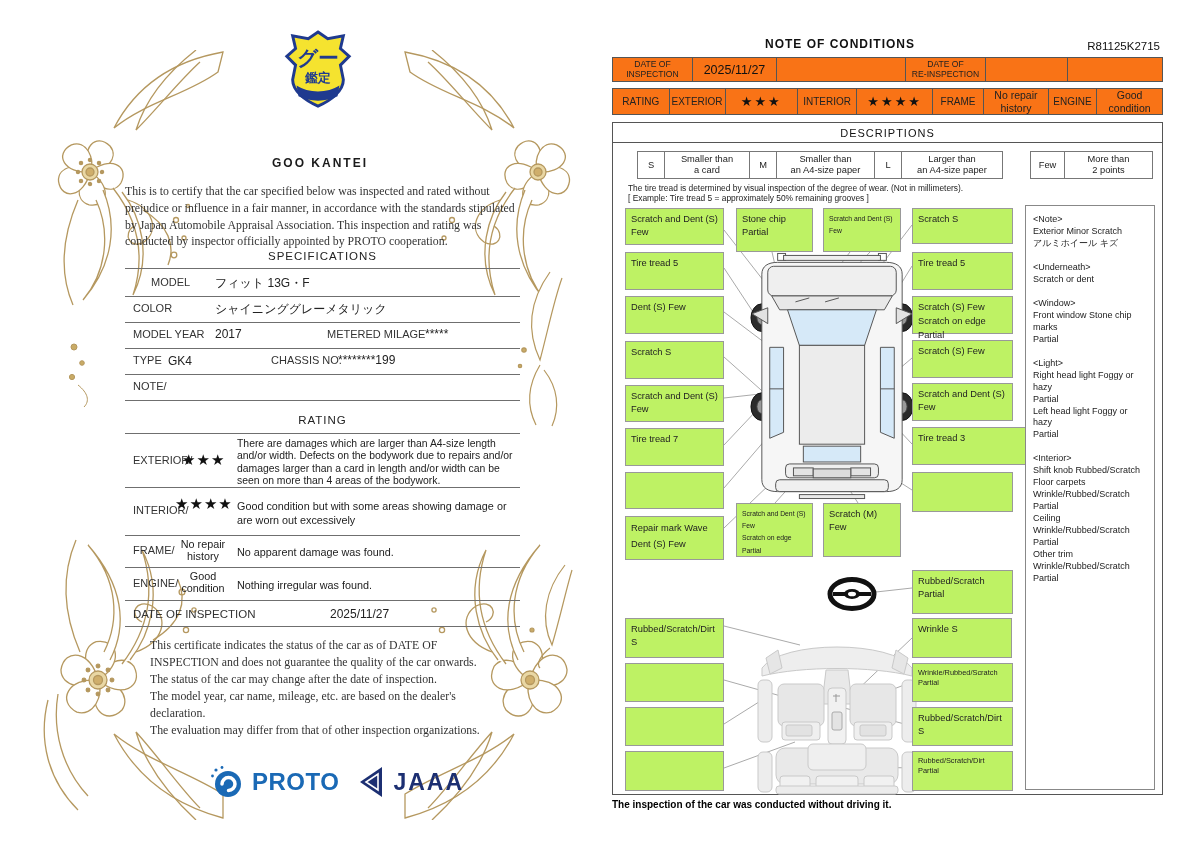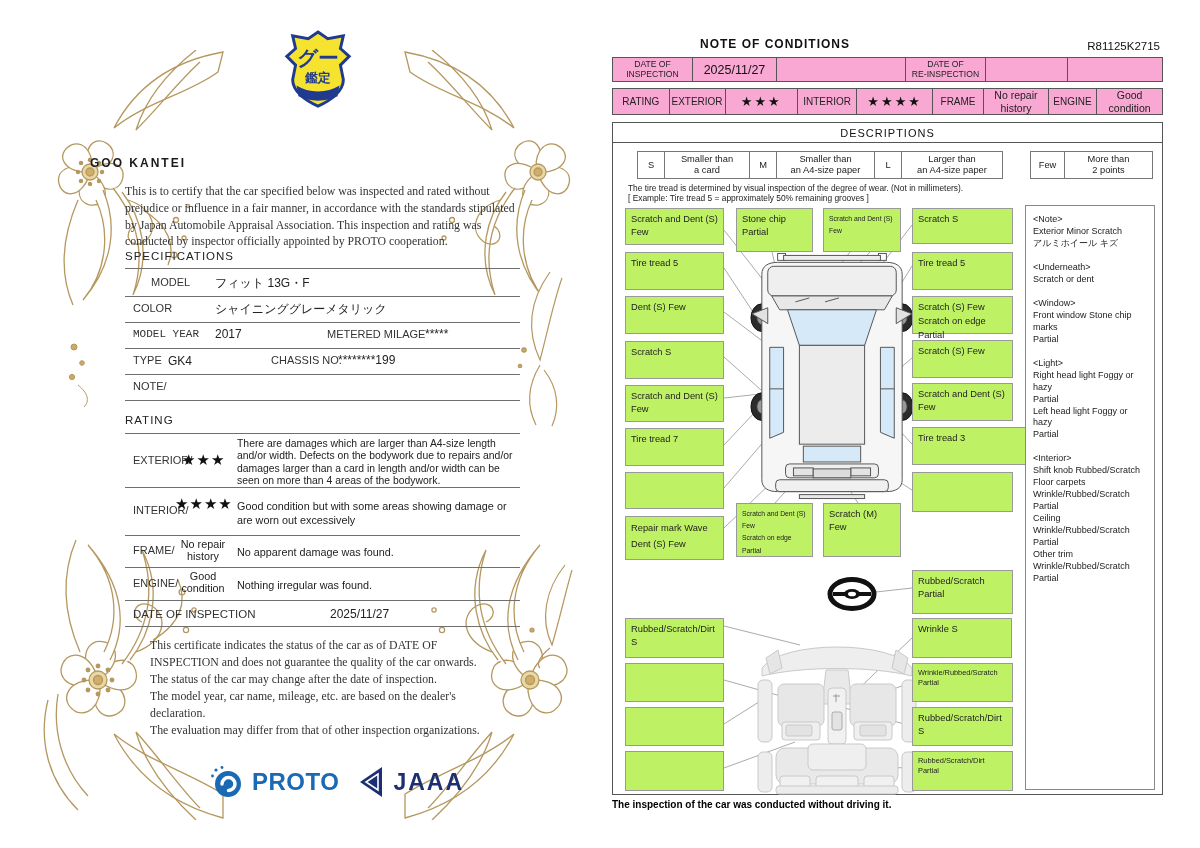--- a/index.html
+++ b/index.html
@@ -1,40 +1,40 @@
 <!DOCTYPE html>
 <html><head>
 <meta charset="utf-8">
 <style>
   html,body{margin:0;padding:0;background:#ffffff;}
   .page{position:relative;width:1200px;height:848px;background:#fff;overflow:hidden;
         font-family:"Liberation Sans",sans-serif;color:#222;}
   .abs{position:absolute;}
   .serif{font-family:"Liberation Serif","DejaVu Serif",serif;}
   .pre{white-space:pre-line;}
-  .ctr{}
+  .ctr{text-align:center;}
   .hline{position:absolute;height:0;border-top:1px solid #6f6f6f;}
   
   .script-title{font-family:"DejaVu Serif","Liberation Serif",serif;font-style:italic;
     font-weight:bold;font-size:37px;color:#b2934f;letter-spacing:1px;}
   .goo{font-size:12px;font-weight:bold;letter-spacing:2px;color:#1b1b1b;}
   .intro{font-size:11.8px;line-height:1.42;color:#333;}
   .sechead{font-size:11.5px;letter-spacing:1px;color:#222;}
   .speclabel{font-size:11px;color:#333;padding-left:9px;}
   .specval{font-size:12px;color:#222;}
   .ratingdesc{font-size:10.4px;line-height:1.2;color:#222;}
   .stars-l{font-size:15px;color:#111;letter-spacing:1px;}
   .grade2{font-size:10.8px;line-height:1.15;text-align:center;color:#222;}
   .disc{font-size:11.8px;line-height:1.45;color:#333;}
   .proto-text{font-size:24px;font-weight:bold;color:#1a69b5;letter-spacing:0.5px;}
   .jaaa-text{font-size:23px;font-weight:bold;color:#1c2f72;letter-spacing:2px;}
   
   .noc-title{font-size:12px;font-weight:bold;letter-spacing:1px;color:#111;}
   .repno{font-size:11.5px;color:#111;}
-  .tbl{position:absolute;display:flex;border:1.5px solid #555;background:#f9a8d4;box-sizing:border-box;}
+  .tbl{position:absolute;display:flex;border:1.5px solid #555;background:#f97316;box-sizing:border-box;}
   .cell{border-right:1px solid #555;display:flex;align-items:center;justify-content:center;
         box-sizing:border-box;text-align:center;}
   .cell:last-child{border-right:none;}
   .lbl-sm{font-size:8.6px;line-height:1.15;color:#222;}
   .val-md{font-size:12.5px;color:#111;}
   .lbl-md{font-size:10px;color:#222;}
   .stars-r{font-size:13px;letter-spacing:2px;color:#111;}
   .val-sm{font-size:10.5px;line-height:1.15;color:#222;}
   .descbox{position:absolute;border:1.5px solid #555;box-sizing:border-box;background:#fff;}
   .deschead{border-bottom:1.5px solid #555;height:19px;display:flex;align-items:center;
@@ -248,21 +248,21 @@
   <div class="hline" style="left:125px;top:296px;width:395px;"></div>
   <div class="hline" style="left:125px;top:322px;width:395px;"></div>
   <div class="hline" style="left:125px;top:348px;width:395px;"></div>
   <div class="hline" style="left:125px;top:374px;width:395px;"></div>
   <div class="hline" style="left:125px;top:400px;width:395px;"></div>
 
   <div class="abs speclabel" style="left:142px;top:276px;">MODEL</div>
   <div class="abs specval" style="left:215px;top:275px;">フィット 13G・F</div>
   <div class="abs speclabel" style="left:124px;top:302px;">COLOR</div>
   <div class="abs specval" style="left:215px;top:301px;">シャイニンググレーメタリック</div>
-  <div class="abs speclabel" style="left:124px;top:328px;font-family:Liberation Mono, monospace;">MODEL YEAR</div>
+  <div class="abs speclabel" style="left:124px;top:328px;">MODEL YEAR</div>
   <div class="abs specval" style="left:215px;top:327px;">2017</div>
   <div class="abs speclabel" style="left:318px;top:328px;">METERED MILAGE</div>
   <div class="abs specval" style="left:425px;top:327px;">*****</div>
   <div class="abs speclabel" style="left:124px;top:354px;">TYPE</div>
   <div class="abs specval" style="left:168px;top:354px;">GK4</div>
   <div class="abs speclabel" style="left:262px;top:354px;">CHASSIS NO.</div>
   <div class="abs specval" style="left:338px;top:353px;">********199</div>
   <div class="abs speclabel" style="left:124px;top:380px;">NOTE/</div>
 
   <div class="abs sechead ctr" style="left:125px;top:414px;width:395px;">RATING</div>

